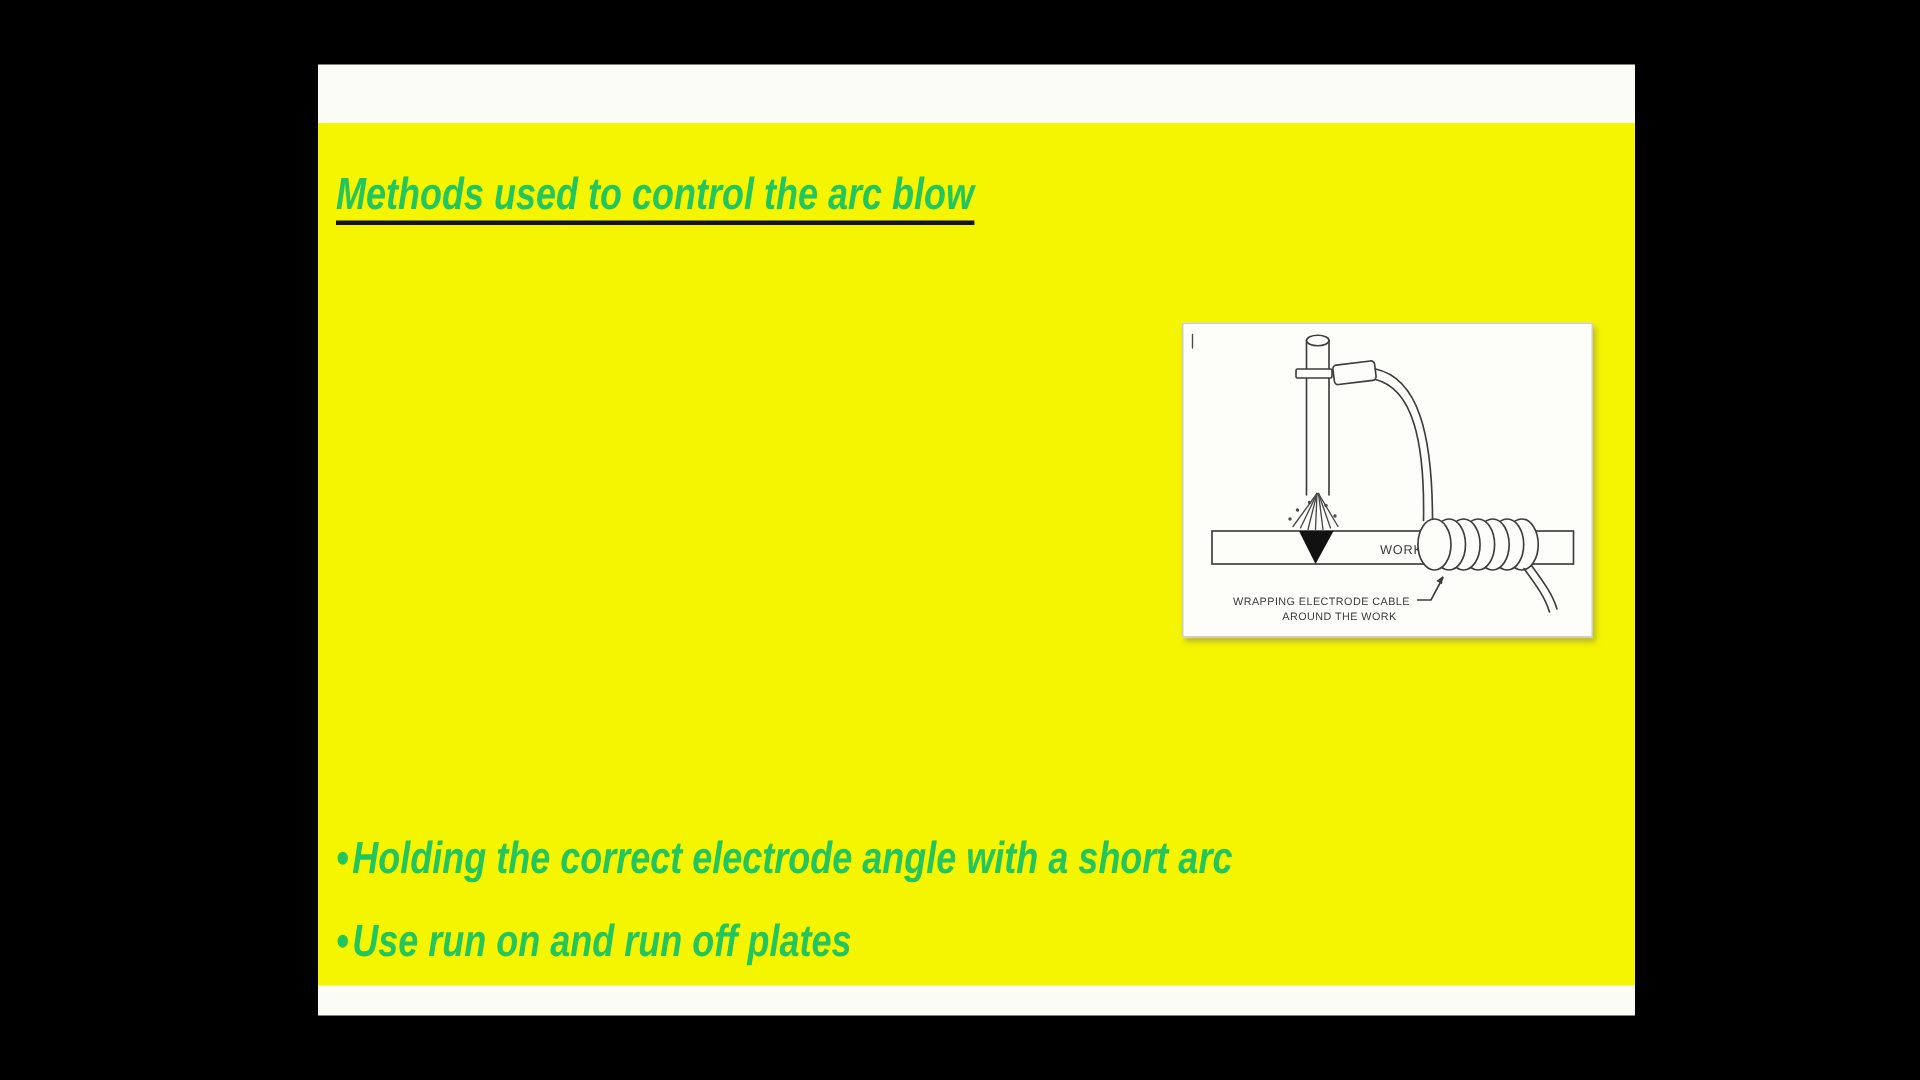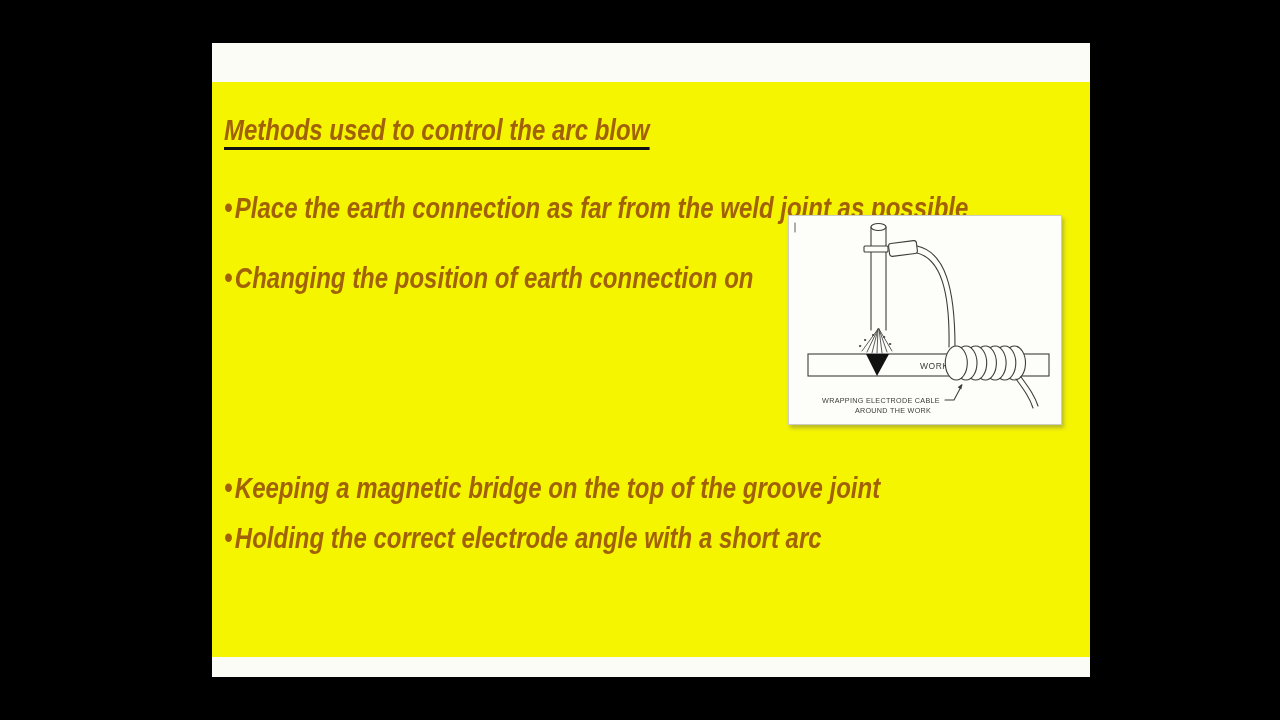--- a/index.html
+++ b/index.html
@@ -3,21 +3,21 @@
 <meta charset="utf-8">
 <style>
   html,body{margin:0;padding:0;background:#000;}
   #frame{position:relative;width:1280px;height:720px;background:#000;overflow:hidden;
          font-family:"Liberation Sans",sans-serif;}
   
   #canvas{position:absolute;left:212px;top:43px;width:878px;height:634px;background:#fbfcf6;}
   
   #slide-body{position:absolute;left:0;top:39px;width:878px;height:575px;background:#f6f500;}
   
-  .line{position:absolute;left:224px;white-space:nowrap;color:#a16207;
+  .line{position:absolute;left:224px;white-space:nowrap;color:#22c55e;
         font-style:italic;font-weight:700;font-size:30px;line-height:36px;z-index:2;}
   .squeeze{display:inline-block;transform:scaleX(0.80);transform-origin:0 50%;}
   .title-text{border-bottom:3px solid #131313;padding-bottom:1px;}
   .marker{margin-right:3px;}
   
   #figure-box{position:absolute;left:788px;top:215px;width:272px;height:208px;
               background:#fdfdf9;border:1px solid #cdcdc5;z-index:5;
               box-shadow:2px 3px 4px rgba(110,110,95,.45);}
   #figure-box svg{display:block;}
   svg .ln{stroke:#3d3d3d;stroke-width:1.1;fill:none;stroke-linecap:round;}
@@ -30,31 +30,25 @@
 
 <div id="frame">
   <div id="canvas">
     <div id="slide-body"></div>
   </div>
 
   <div class="line" style="top:112px">
     <span class="squeeze"><span class="title-text">Methods used to control the arc blow</span></span>
   </div>
 
-  <div class="line" style="top:190px">
-    <span class="squeeze"><span class="marker">•</span><span>Place the earth connection as far from the weld joint as possible</span></span>
+  <div class="line" style="top:555px">
+    <span class="squeeze"><span class="marker">•</span><span>Holding the correct electrode angle with a short arc</span></span>
   </div>
-  <div class="line" style="top:260px">
-    <span class="squeeze"><span class="marker">•</span><span>Changing the position of earth connection on</span></span>
-  </div>
-  <div class="line" style="top:470px">
-    <span class="squeeze"><span class="marker">•</span><span>Keeping a magnetic bridge on the top of the groove joint</span></span>
-  </div>
-  <div class="line" style="top:520px">
-    <span class="squeeze"><span class="marker">•</span><span>Holding the correct electrode angle with a short arc</span></span>
+  <div class="line" style="top:610px">
+    <span class="squeeze"><span class="marker">•</span><span>Use run on and run off plates</span></span>
   </div>
 
   <div id="figure-box">
     <svg width="272" height="208" viewBox="0 0 272 208">
 
       <line class="thin" x1="6" y1="7" x2="6" y2="16" stroke="#aaa"></line>
 
       <g>
         <line class="ln" x1="82" y1="11" x2="82" y2="114"></line>
         <line class="ln" x1="97" y1="11" x2="97" y2="114"></line>

